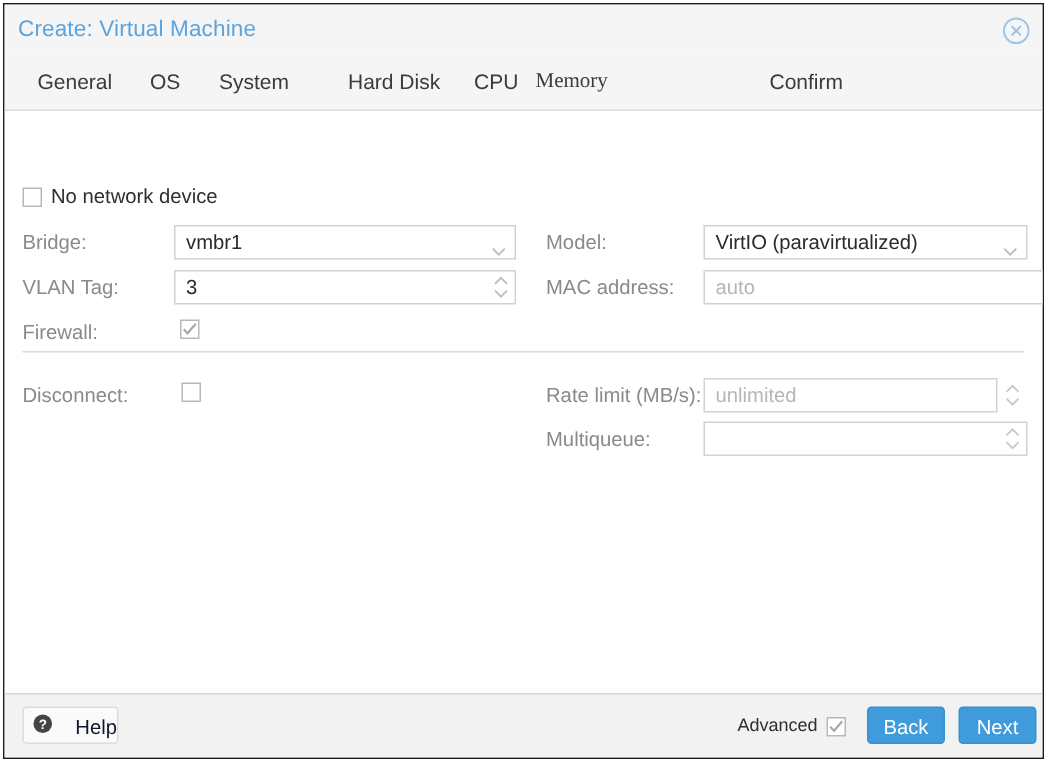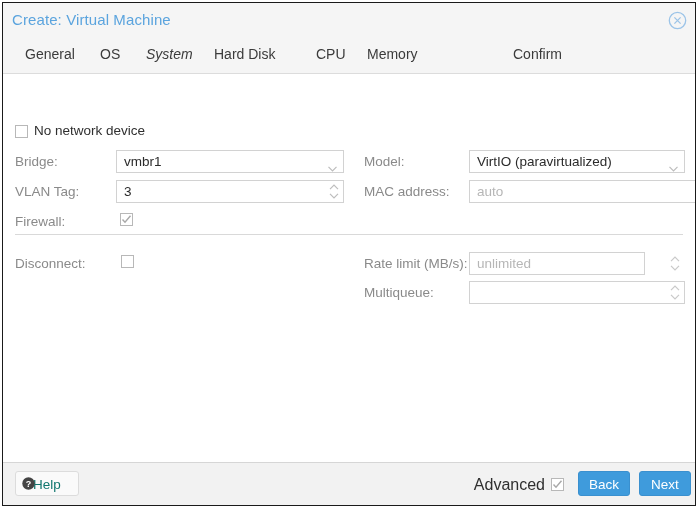--- a/index.html
+++ b/index.html
@@ -173,41 +173,41 @@
     font-size: 13.5px;
     text-align: center;
     cursor: pointer;
     white-space: nowrap;
   }
   .btn.help {
     left: 12px;
     width: 64px;
     background: #fafafa;
     border: 1px solid #dcdcdc;
-    color: #0f766e;
-    text-align: center;
+    color: #0f172a;
+    text-align: right;
   }
   .help-icon {
     position: absolute;
     left: 7px;
     top: 5px;
     width: 13px;
     height: 13px;
   }
   .btn.primary {
     background: #3f9bdc;
     border: 1px solid #3a90cf;
     color: #ffffff;
     width: 52px;
   }
   .advanced-label {
     position: absolute;
     right: 150px;
     top: 13px;
-    font-size: 16px;
+    font-size: 12px;
     color: #2f2f2f;
     white-space: nowrap;
   }
   .advanced-box {
     position: absolute;
     right: 131px;
     top: 15px;
   }
 </style>
 </head>
@@ -221,24 +221,24 @@
       <svg width="19" height="19" viewBox="0 0 19 19">
         <circle cx="9.5" cy="9.5" r="8.2" fill="none" stroke="#9cc4e8" stroke-width="1.3"></circle>
         <path d="M6.4 6.4 L12.6 12.6 M12.6 6.4 L6.4 12.6" stroke="#9cc4e8" stroke-width="1.3" fill="none"></path>
       </svg>
     </div>
   </div>
 
   <div class="tabbar">
     <div class="tab" style="left:11px;">General</div>
     <div class="tab" style="left:86px;">OS</div>
-    <div class="tab" style="left:132px;font-style:italic;">System</div>
-    <div class="tab" style="left:200px;">Hard Disk</div>
+    <div class="tab" style="left:132px;">System</div>
+    <div class="tab" style="left:218px;">Hard Disk</div>
     <div class="tab" style="left:302px;">CPU</div>
-    <div class="tab" style="left:353px;">Memory</div>
+    <div class="tab" style="left:343px;font-family:Liberation Serif, serif;">Memory</div>
     <div class="tab active" style="left:415px;margin-top:42px;">Network</div>
     <div class="tab" style="left:499px;">Confirm</div>
   </div>
 
   <div class="body">
 
     <div class="checkbox" style="left:12px; top:51px;"></div>
     <div class="inline-check-label" style="left:31px; top:49px;">No network device</div>
 
     <div class="row-label" style="left:12px; top:78px;">Bridge:</div>
@@ -275,21 +275,21 @@
 
     <div class="row-label" style="left:361px; top:108px;">MAC address:</div>
     <div class="field placeholder" style="left:466px; top:106px; width:258px;" placeholder="auto">auto</div>
 
     <div class="divider" style="top:160px;"></div>
 
     <div class="row-label" style="left:12px; top:180px;">Disconnect:</div>
     <div class="checkbox" style="left:118px; top:181px;"></div>
 
     <div class="row-label" style="left:361px; top:180px;">Rate limit (MB/s):</div>
-    <div class="field placeholder" style="left:466px; top:178px; width:176px;" placeholder="unlimited">unlimited</div>
+    <div class="field placeholder" style="left:466px; top:178px; width:196px;" placeholder="unlimited">unlimited</div>
     <div class="spinner" style="left:667px; top:181px; position:absolute;">
       <svg width="10" height="17" viewBox="0 0 10 17">
         <path d="M1 6.2 L5 2.2 L9 6.2" fill="none" stroke="#c9c9c9" stroke-width="1.2"></path>
         <path d="M1 10.8 L5 14.8 L9 10.8" fill="none" stroke="#c9c9c9" stroke-width="1.2"></path>
       </svg>
     </div>
 
     <div class="row-label" style="left:361px; top:209px;">Multiqueue:</div>
     <div class="field placeholder" style="left:466px; top:207px; width:216px;"></div>
     <div class="spinner" style="left:667px; top:210px; position:absolute;">

